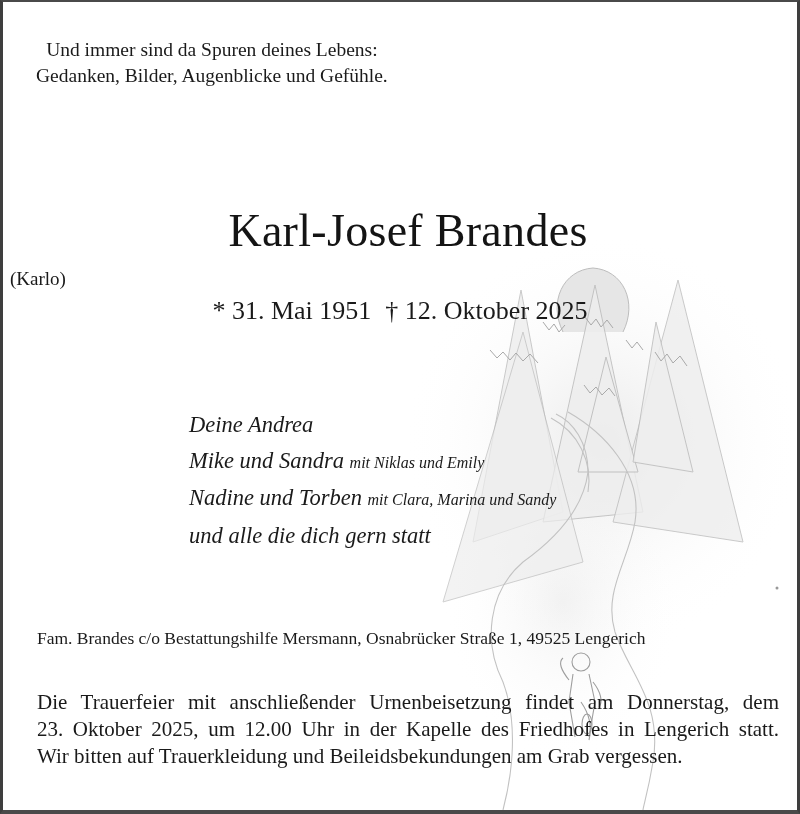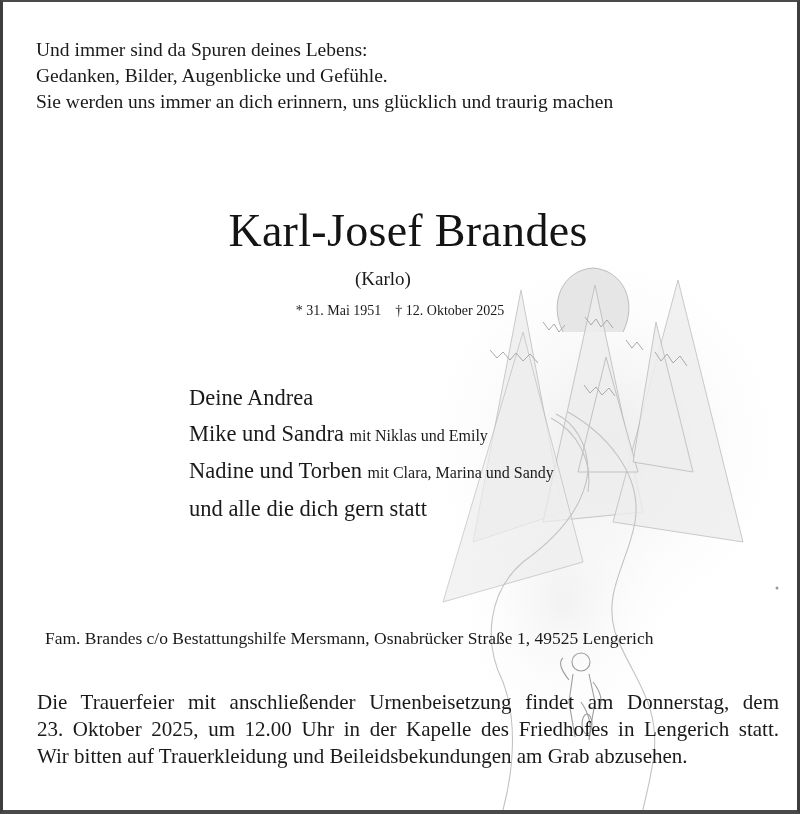--- a/index.html
+++ b/index.html
@@ -14,32 +14,32 @@
     border-right: 3px solid #3e3e3e;
     border-bottom: 4px solid #4a4a4a;
     overflow: hidden;
     font-family: "Liberation Serif", "DejaVu Serif", serif;
     color: #1a1a1a;
   }
   .sketch { position: absolute; left: 0; top: 0; width: 794px; height: 808px; z-index: 0; }
   .layer { position: absolute; z-index: 1; }
 
   .verse { left: 33px; top: 35px; font-size: 19.5px; line-height: 26px; }
-  .verse div { white-space: nowrap; }
+  .verse div { white-space: nowrap; text-align: center; }
 
   .name { left: 8px; width: 794px; top: 199px; text-align: center; font-size: 46px; line-height: 60px; letter-spacing: 0.3px; color: #141414; }
-  .nickname { left: 0; width: 760px; top: 265px; text-align: center; font-size: 19px; line-height: 24px; }
-  .dates { left: 0; width: 794px; top: 296px; text-align: center; font-size: 14px; line-height: 26px; white-space: pre; }
+  .nickname { left: 0; width: 760px; top: 265px; font-size: 19px; line-height: 24px; padding-left: 7px; }
+  .dates { left: 0; width: 794px; top: 296px; text-align: center; font-size: 26px; line-height: 26px; white-space: pre; }
   .dates .sep { display: inline-block; width: 14px; }
 
-  .family { left: 186px; top: 378px; font-size: 22.5px; line-height: 35.5px; }
+  .family { left: 186px; top: 405px; font-size: 22.5px; line-height: 35.5px; font-style: italic; }
   .family div { white-space: nowrap; }
   .family .sub { font-size: 16px; }
 
-  .address { left: 34px; top: 624px; font-size: 17.5px; line-height: 24px; white-space: nowrap; margin-left: 8px; }
+  .address { left: 34px; top: 624px; font-size: 17.5px; line-height: 24px; white-space: nowrap; }
 
   .service { left: 34px; top: 687px; width: 742px; font-size: 21px; line-height: 27px; }
   .service .just { text-align: justify; text-align-last: justify; }
   .service div { white-space: nowrap; }
   .service .just { white-space: normal; }
 </style>
 </head>
 <body>
 
 <div class="card">
@@ -89,35 +89,34 @@
       <path d="M578 700 C585 710 590 722 586 738"></path>
       <ellipse cx="584" cy="722" rx="5" ry="10"></ellipse>
     </g>
 
     <circle cx="774" cy="586" r="1.5" fill="#999"></circle>
   </svg>
 
   <div class="layer verse">
     <div>Und immer sind da Spuren deines Lebens:</div>
     <div>Gedanken, Bilder, Augenblicke und Gefühle.</div>
-    <div>Sie werden uns immer an dich erinnern, uns glücklich und traurig machen</div>
   </div>
 
   <div class="layer name">Karl-Josef Brandes</div>
   <div class="layer nickname">(Karlo)</div>
   <div class="layer dates"><span>*</span> <span>31. Mai 1951</span><span class="sep"></span><span>†</span> <span>12. Oktober 2025</span></div>
 
   <div class="layer family">
     <div><span>Deine Andrea</span></div>
     <div><span>Mike und Sandra</span> <span class="sub">mit Niklas und Emily</span></div>
     <div><span>Nadine und Torben</span> <span class="sub">mit Clara, Marina und Sandy</span></div>
     <div><span>und alle die dich gern statt</span></div>
   </div>
 
   <div class="layer address">Fam. Brandes c/o Bestattungshilfe Mersmann, Osnabrücker Straße 1, 49525 Lengerich</div>
 
   <div class="layer service">
     <div class="just">Die Trauerfeier mit anschließender Urnenbeisetzung findet am Donnerstag, dem</div>
     <div class="just">23. Oktober 2025, um 12.00 Uhr in der Kapelle des Friedhofes in Lengerich statt.</div>
-    <div>Wir bitten auf Trauerkleidung und Beileidsbekundungen am Grab abzusehen.</div>
+    <div>Wir bitten auf Trauerkleidung und Beileidsbekundungen am Grab vergessen.</div>
   </div>
 
 </div>
 
 </body></html>

